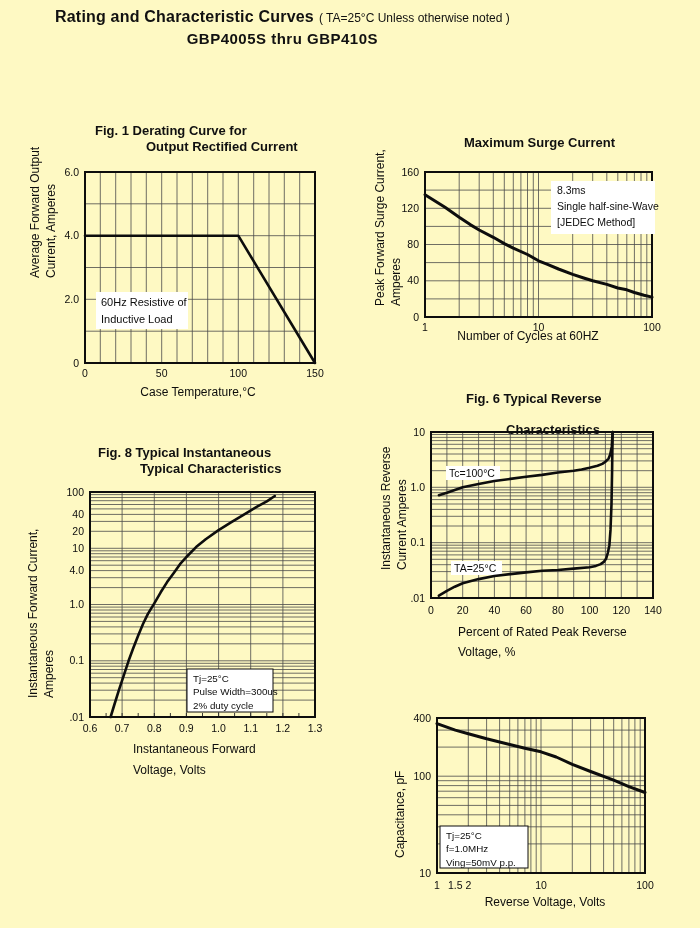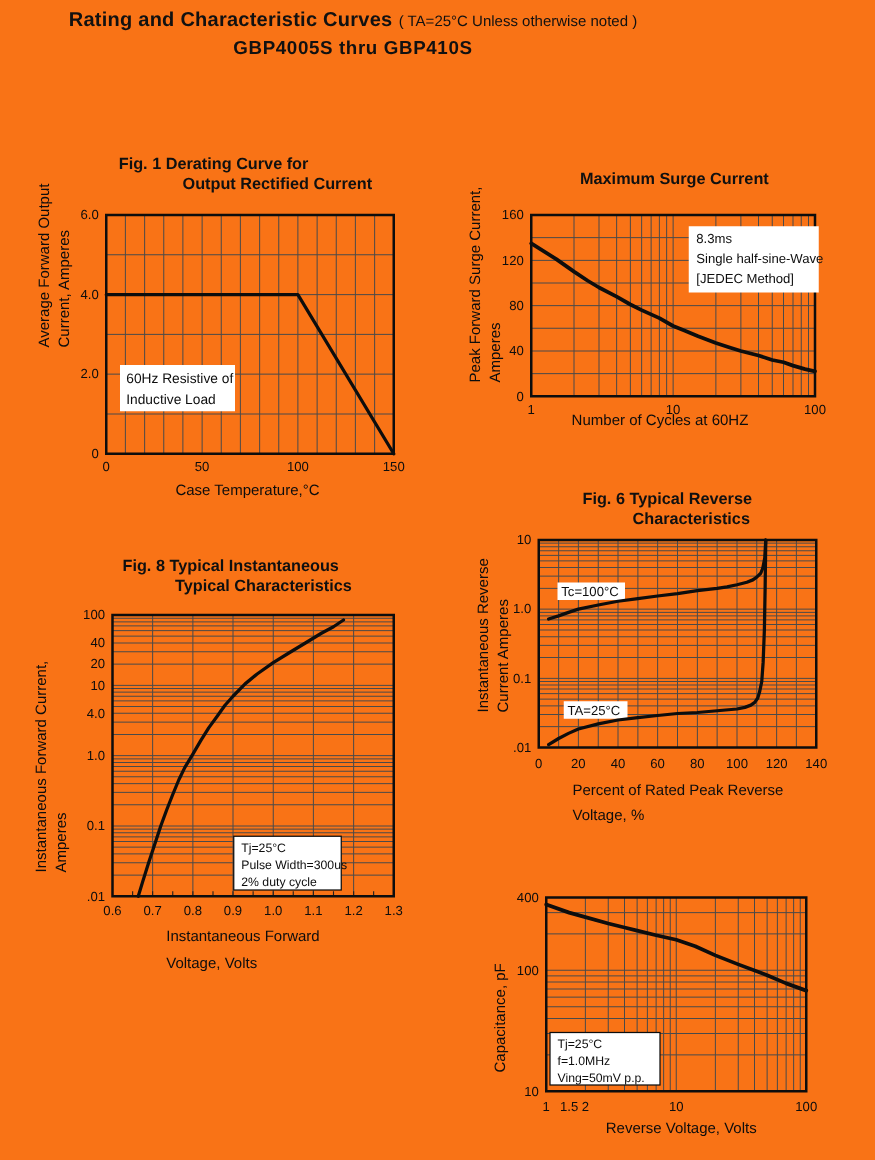--- a/index.html
+++ b/index.html
@@ -1,26 +1,26 @@
 <!DOCTYPE html>
 <html><head>
 <meta charset="utf-8">
 <style>
   html,body{margin:0;padding:0;background:#fff;}
-  .page{position:relative;width:700px;height:928px;background:#f97316;
+  .page{position:relative;width:700px;height:928px;background:#fef9c3;
         font-family:"Liberation Sans",sans-serif;color:#111;overflow:hidden;}
   .header{position:absolute;left:55px;top:8px;white-space:nowrap;}
   .h-title{font-size:16px;font-weight:bold;letter-spacing:0.2px;}
   .h-note{font-size:12px;margin-left:5px;}
   .h-sub{font-size:15px;font-weight:bold;margin-top:4px;letter-spacing:0.5px;text-align:center;}
   .fig-title{position:absolute;font-size:13px;font-weight:bold;white-space:nowrap;color:#101010;}
   .t-f1a{left:95px;top:123px}  .t-f1b{left:146px;top:139px}
   .t-f2a{left:410px;top:119px} .t-f2b{left:464px;top:135px}
   .t-f3a{left:98px;top:445px}  .t-f3b{left:140px;top:461px}
-  .t-f4a{left:466px;top:391px} .t-f4b{left:506px;top:407px}
+  .t-f4a{left:466px;top:391px} .t-f4b{left:506px;top:422px}
   .t-f5a{left:411px;top:678px}
   svg.canvas{position:absolute;left:0;top:0;}
   .grid{stroke:#4a4a4a;stroke-width:0.8;fill:none;}
   .edge-tick{stroke:#222;stroke-width:0.9;fill:none;}
   .plot-border{fill:none;stroke:#0d0d0d;stroke-width:2;}
   .curve{fill:none;stroke:#0d0d0d;stroke-linejoin:round;stroke-linecap:round;}
   .tick{font-family:"Liberation Sans",sans-serif;font-size:10.5px;fill:#0d0d0d;}
   .axis-title{font-family:"Liberation Sans",sans-serif;font-size:12px;fill:#0d0d0d;}
   .ann{fill:#0d0d0d;font-family:"Liberation Sans",sans-serif;}
   .ann-bg{fill:#ffffff;}

